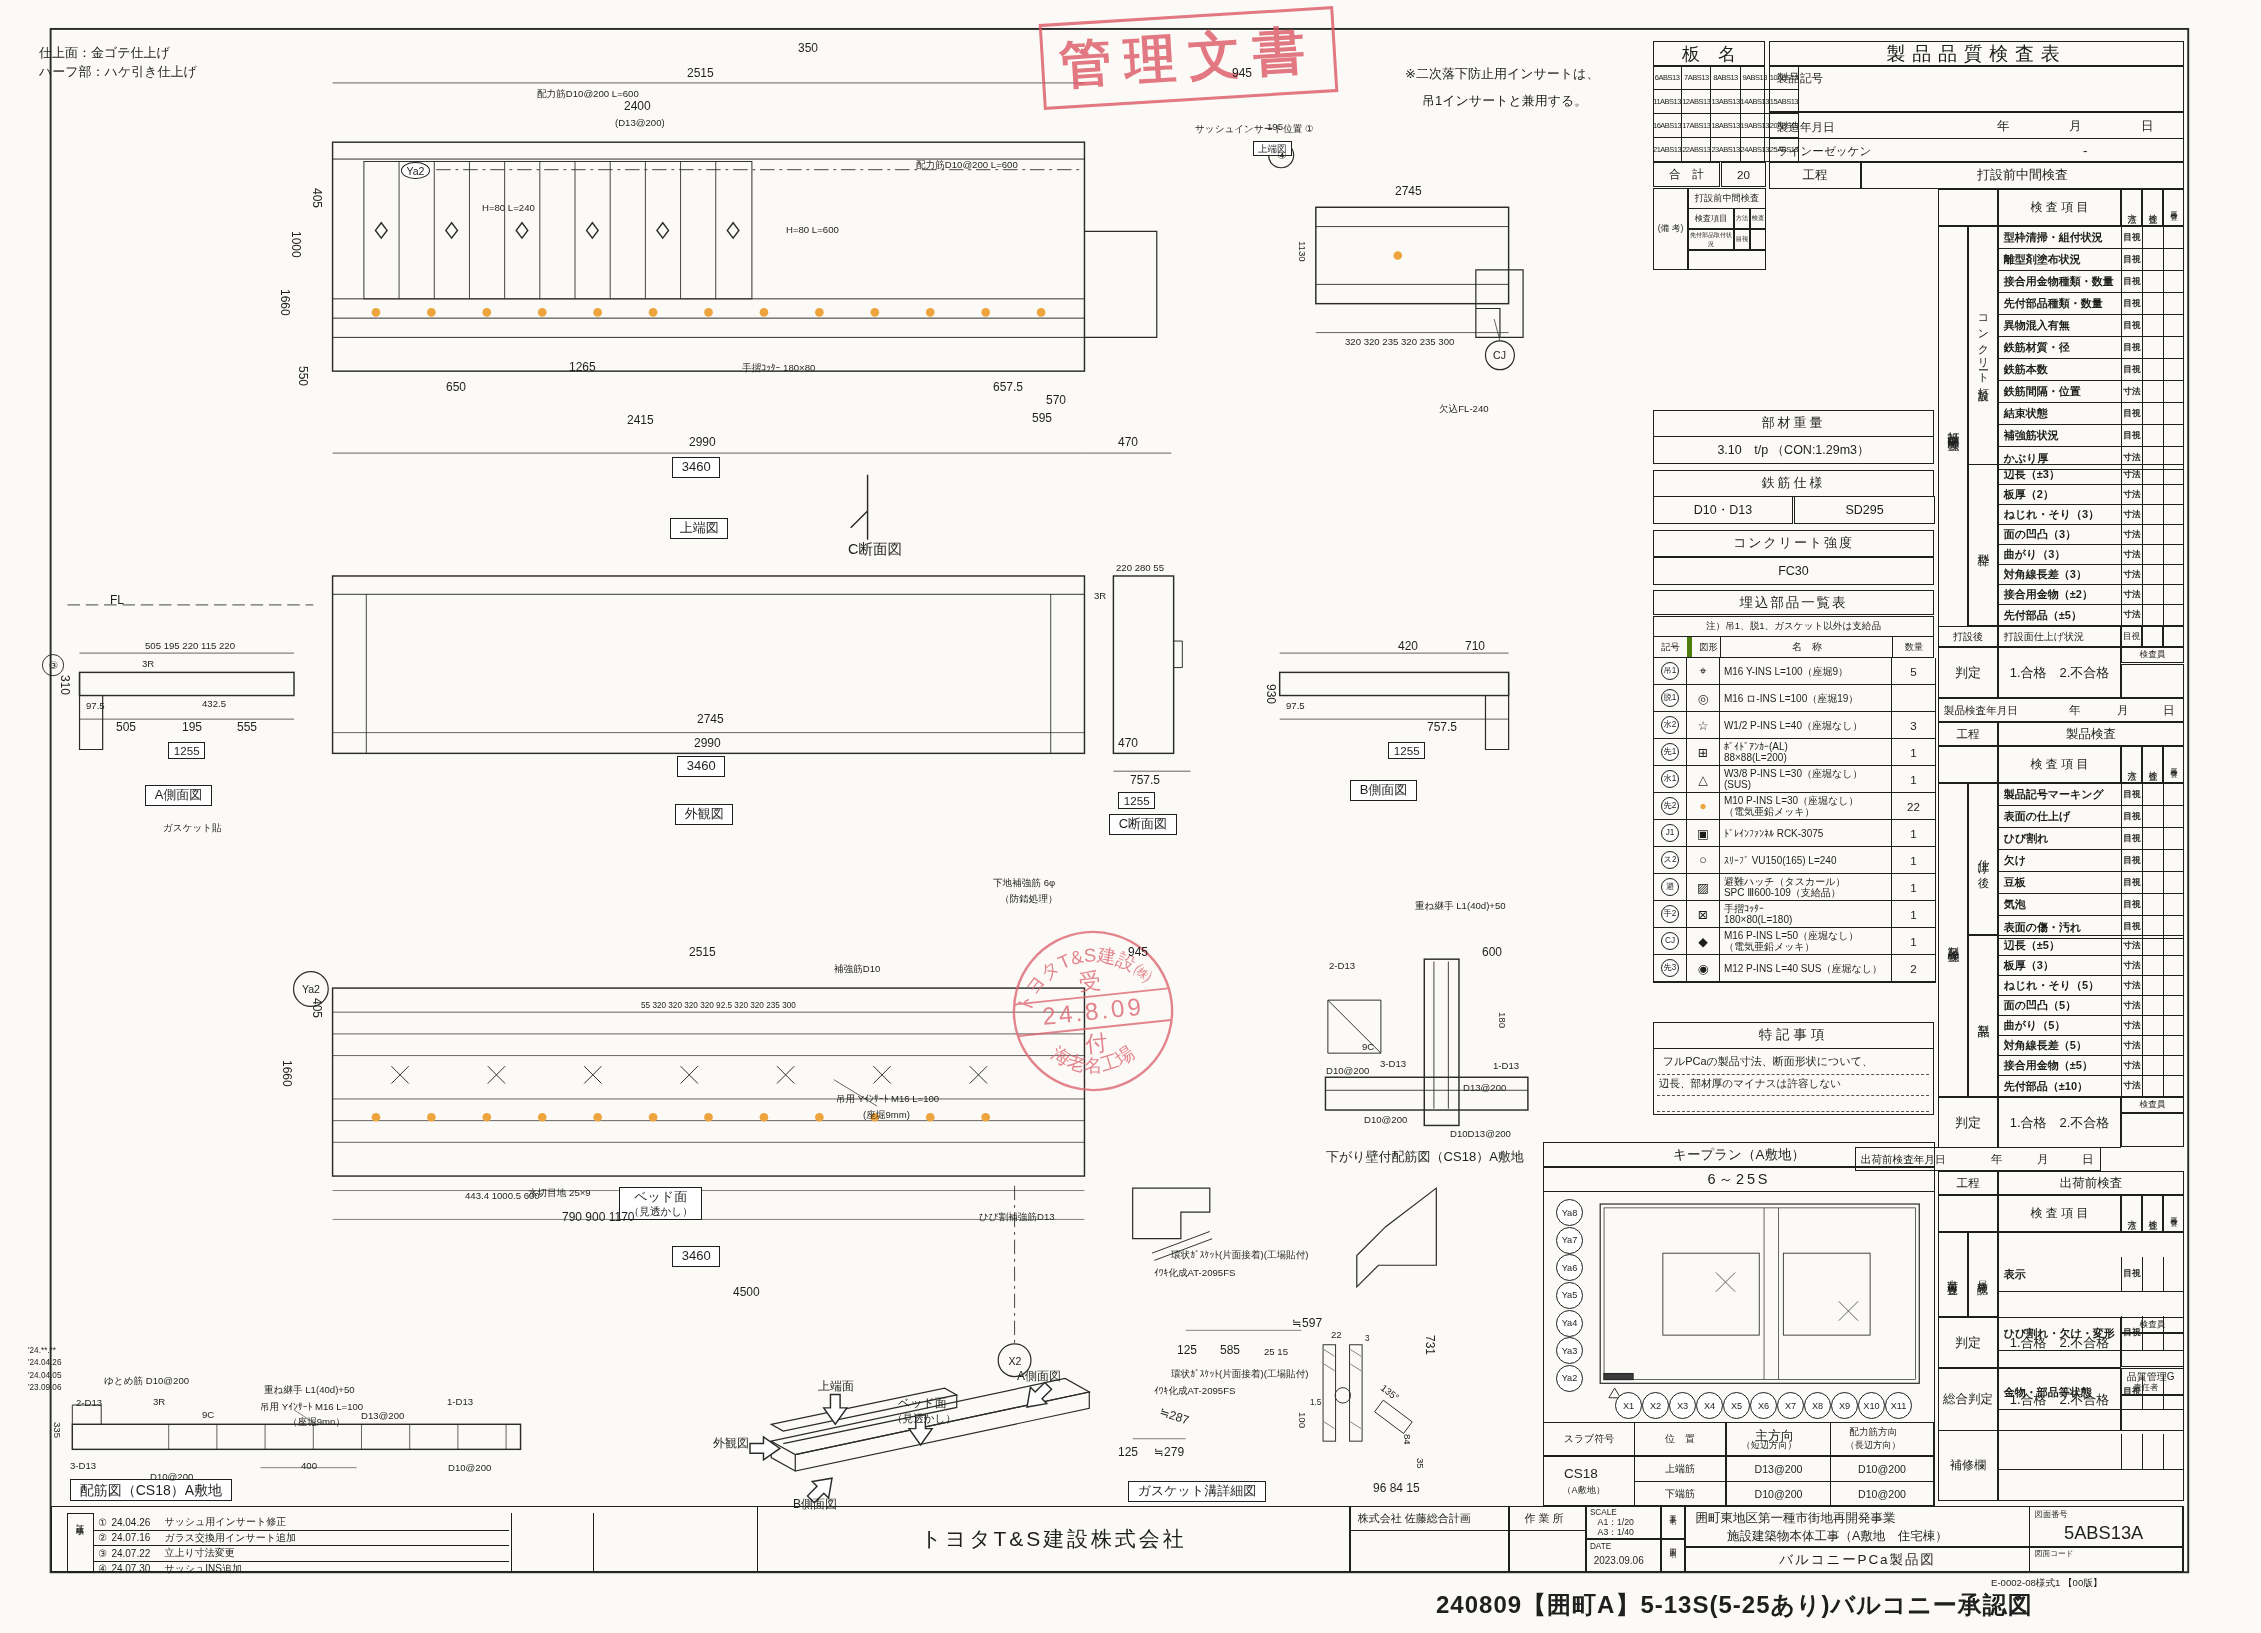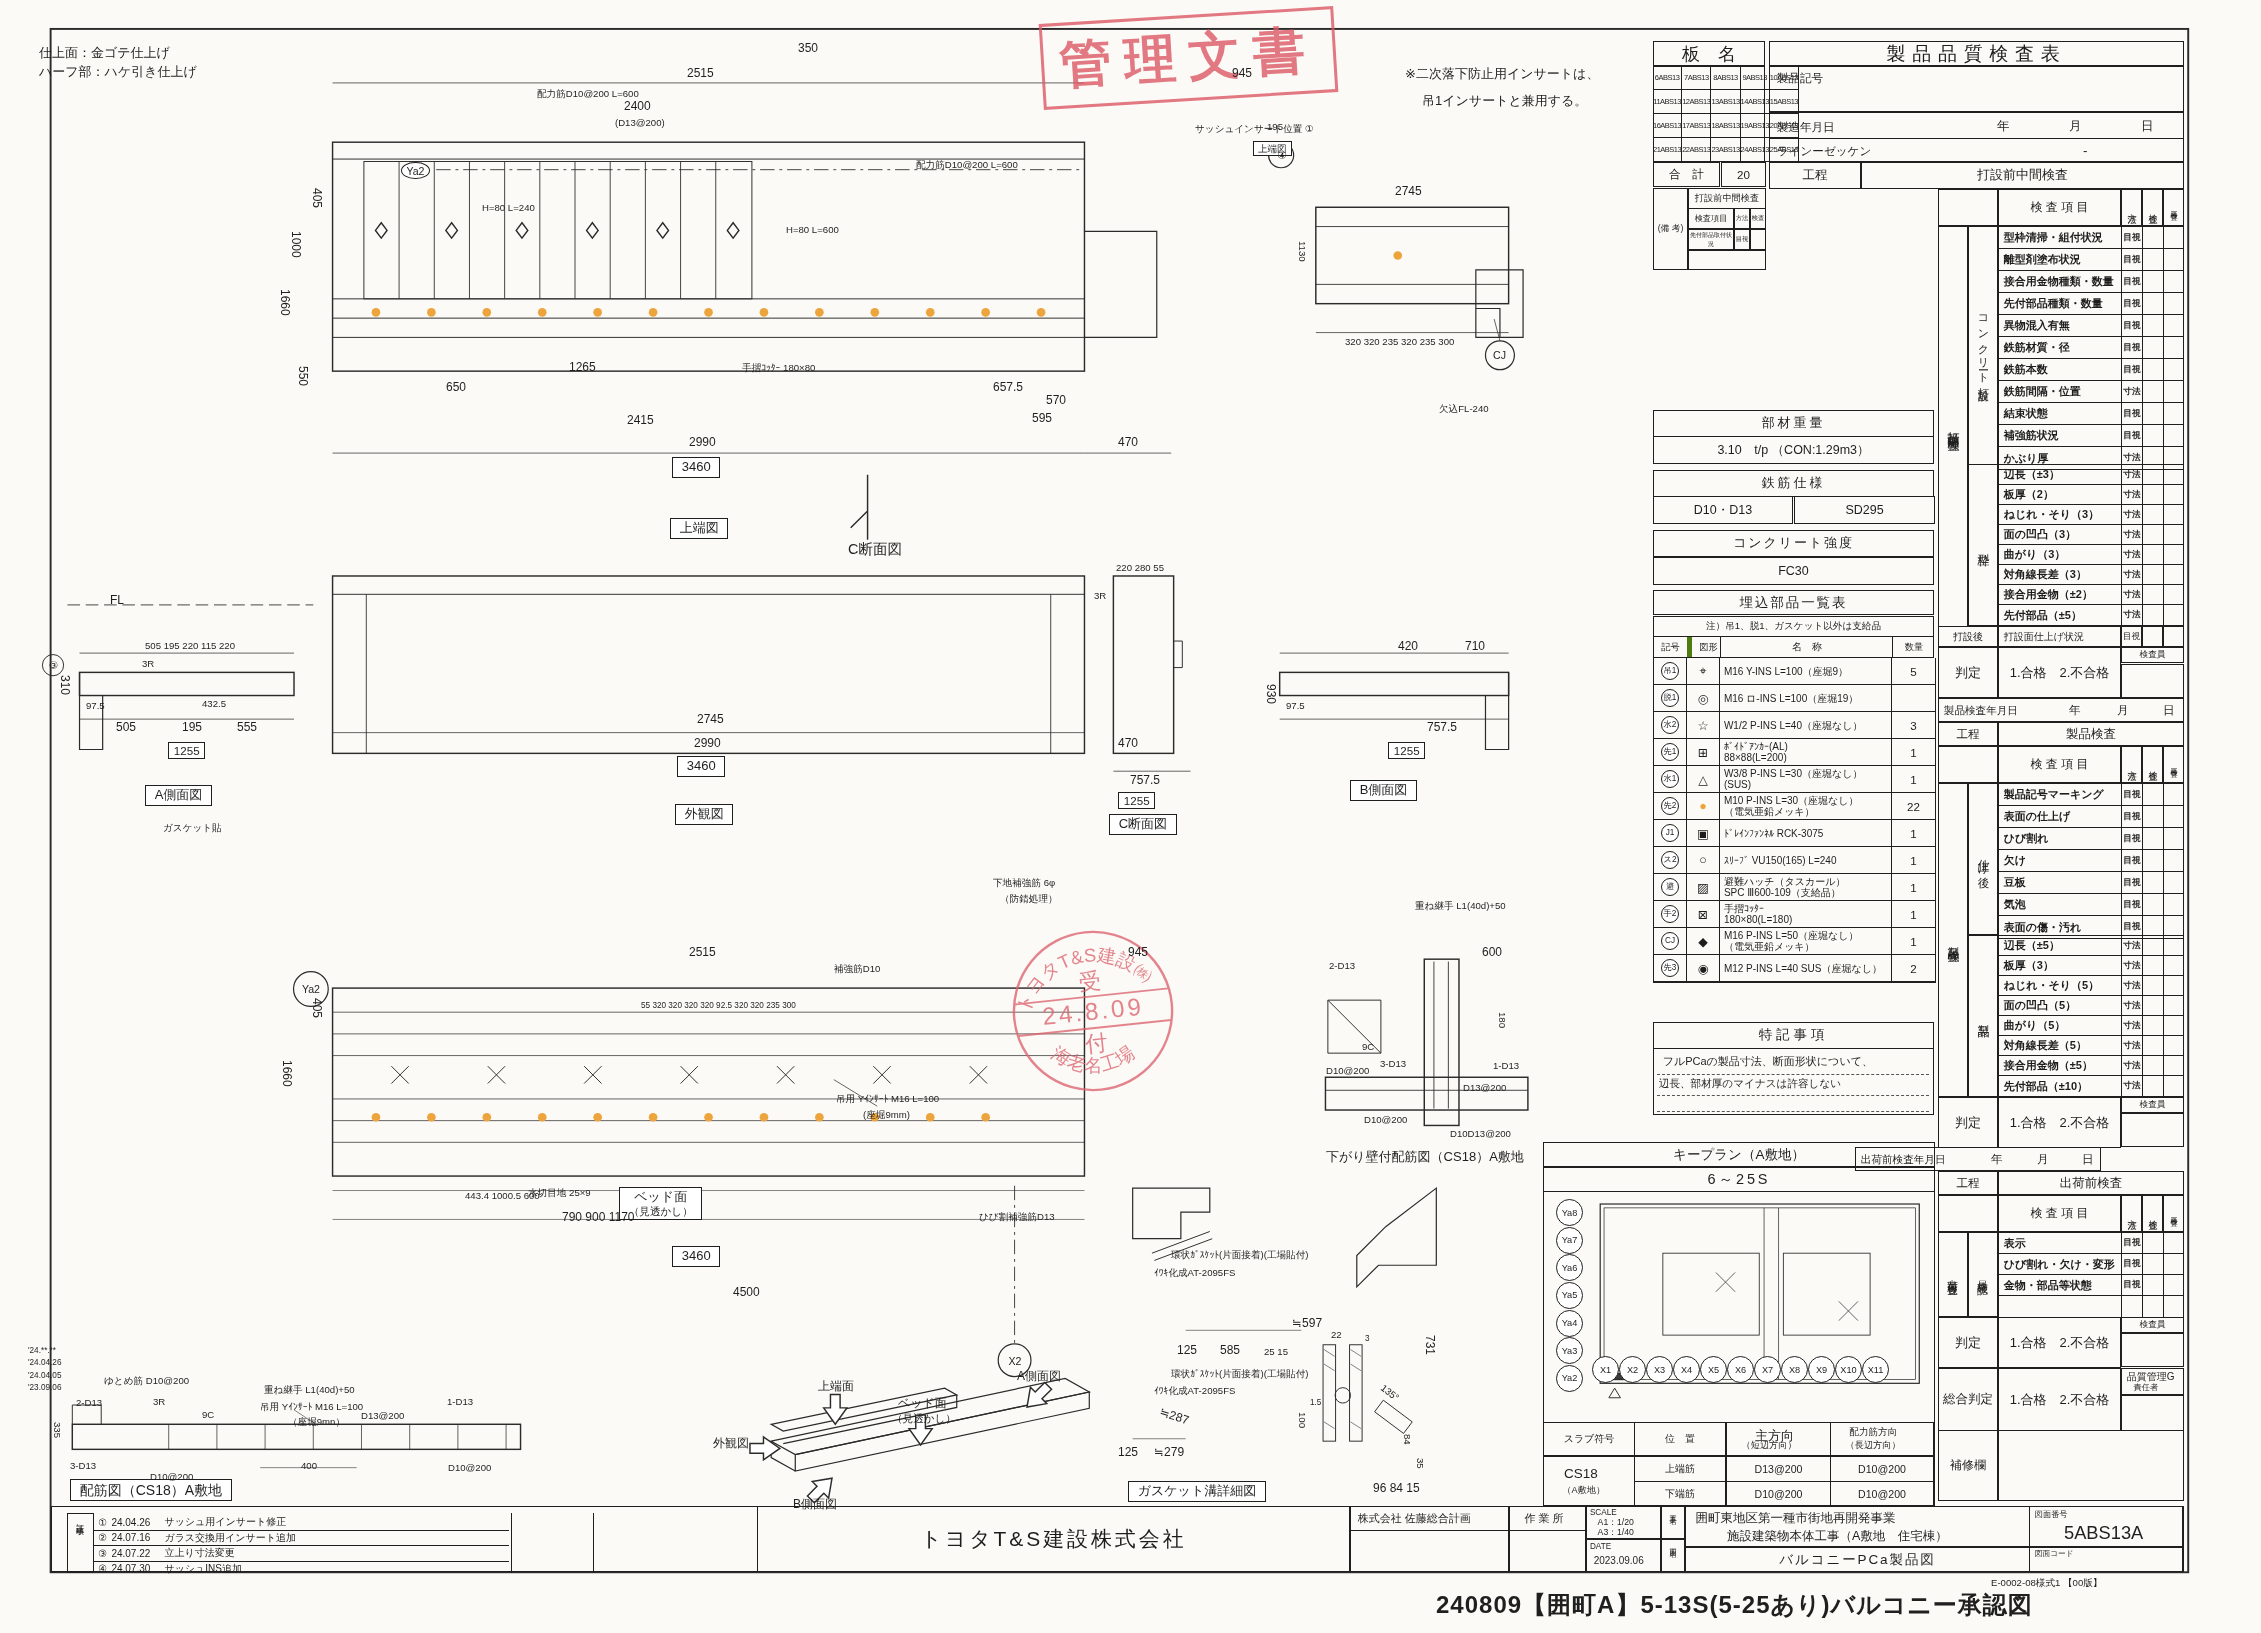--- a/index.html
+++ b/index.html
@@ -13,21 +13,21 @@
   .vt{writing-mode:vertical-rl;text-orientation:mixed;}
   .vtu{writing-mode:vertical-rl;text-orientation:upright;letter-spacing:1.4px;}
   .ctr{display:flex;align-items:center;justify-content:center;text-align:center;}
   .box{border:1.2px solid #1f1f1f;background:#fff;padding:1.9px 8.7px;font-size:13px;}
   .cell{position:absolute;border:1px solid #1f1f1f;box-sizing:border-box;}
   .nob{border:none;font-weight:bold;}
   
   .qc-rows{position:absolute;width:186px;box-sizing:border-box;}
   .qc-row{display:flex;box-sizing:border-box;border-bottom:1px solid #1f1f1f;}
   .qc-row:last-child{border-bottom:none;}
-  .h45{height:22px;} .h42{height:20px;} .h44{height:21px;}
+  .h45{height:22px;} .h42{height:20px;} .h44{height:35px;margin-top:24px;}
   .qi{width:123px;box-sizing:border-box;border-right:1px solid #1f1f1f;font-size:11px;
       display:flex;align-items:center;padding-left:4.8px;overflow:hidden;}
   .qm{width:21px;box-sizing:border-box;border-right:1px solid #1f1f1f;font-size:8.7px;
       display:flex;align-items:center;justify-content:center;}
   .qc1{width:21px;box-sizing:border-box;border-right:1px solid #1f1f1f;}
   .qc2{flex:1;}
   
   .p-rows{position:absolute;left:1653px;top:658px;width:281px;}
   .p-row{display:flex;height:27px;box-sizing:border-box;border-bottom:1px solid #1f1f1f;}
   .pc{width:33px;box-sizing:border-box;border-right:1px solid #1f1f1f;display:flex;align-items:center;justify-content:center;}
@@ -47,21 +47,21 @@
   .rev-rows{position:absolute;left:94px;top:1515px;width:415px;}
   .rev-row{display:flex;height:14.5px;border-bottom:1px solid #1f1f1f;align-items:center;font-size:10px;}
   .rev-row:last-child{border-bottom:none;}
   .rev-no{width:17.4px;text-align:center;}
   .rev-date{width:53px;}
   .rev-desc{flex:1;}
   
   .kb{width:25px;height:25px;border:1.2px solid #1f1f1f;border-radius:50%;background:#fff;
       display:flex;align-items:center;justify-content:center;font-size:9.2px;}
   .ya-col{position:absolute;left:1556px;top:1199px;height:193px;display:flex;flex-direction:column;justify-content:space-between;}
-  .x-row{position:absolute;left:1592px;top:1356px;width:343px;display:flex;justify-content:flex-start;}
+  .x-row{position:absolute;left:1592px;top:1392px;width:343px;display:flex;justify-content:center;}
   svg{position:absolute;left:0;top:0;}
   .kanri{position:absolute;left:1041px;top:14.5px;width:289px;height:80px;border:3.9px solid #dd5864;
          color:#dd5864;font-size:52px;letter-spacing:12.5px;display:flex;align-items:center;justify-content:center;
          transform:rotate(-3.5deg);opacity:.8;font-weight:bold;}
 </style>
 </head>
 <body>
 
 <svg width="2261" height="1633" viewBox="0 0 4691 3388">
   <defs>

